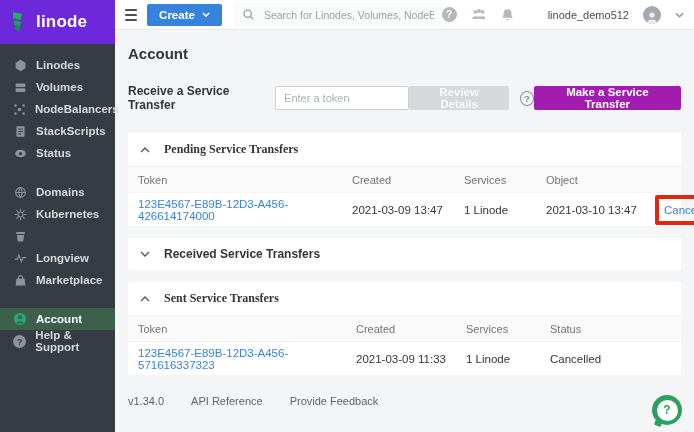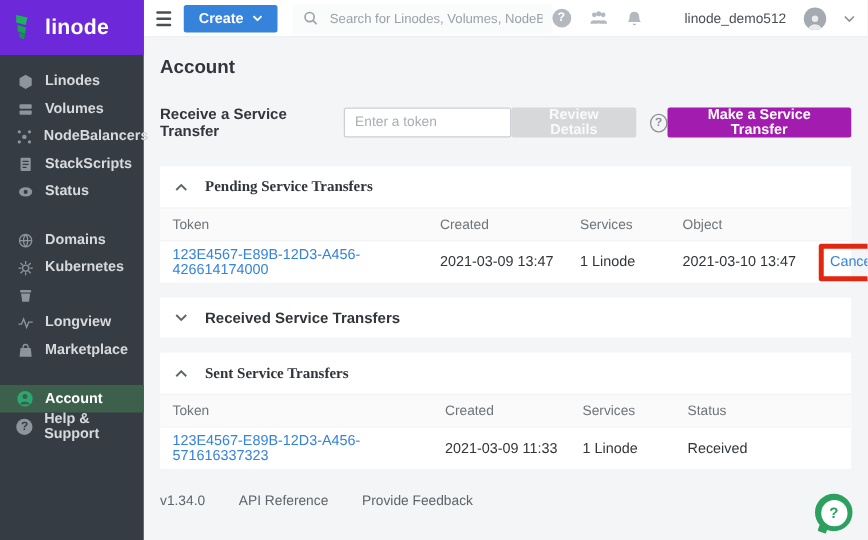--- a/index.html
+++ b/index.html
@@ -316,21 +316,21 @@
     <div class="thead cols-sent">
       <span>Token</span>
       <span>Created</span>
       <span>Services</span>
       <span>Status</span>
     </div>
     <div class="trow cols-sent">
       <span class="link">123E4567-E89B-12D3-A456-571616337323</span>
       <span>2021-03-09 11:33</span>
       <span>1 Linode</span>
-      <span>Received</span>
+      <span>Cancelled</span>
     </div>
   </div>
 
   <div class="footer">
     <span>v1.34.0</span>
     <span class="flink">API Reference</span>
     <span class="flink">Provide Feedback</span>
   </div>
 </div>
 

